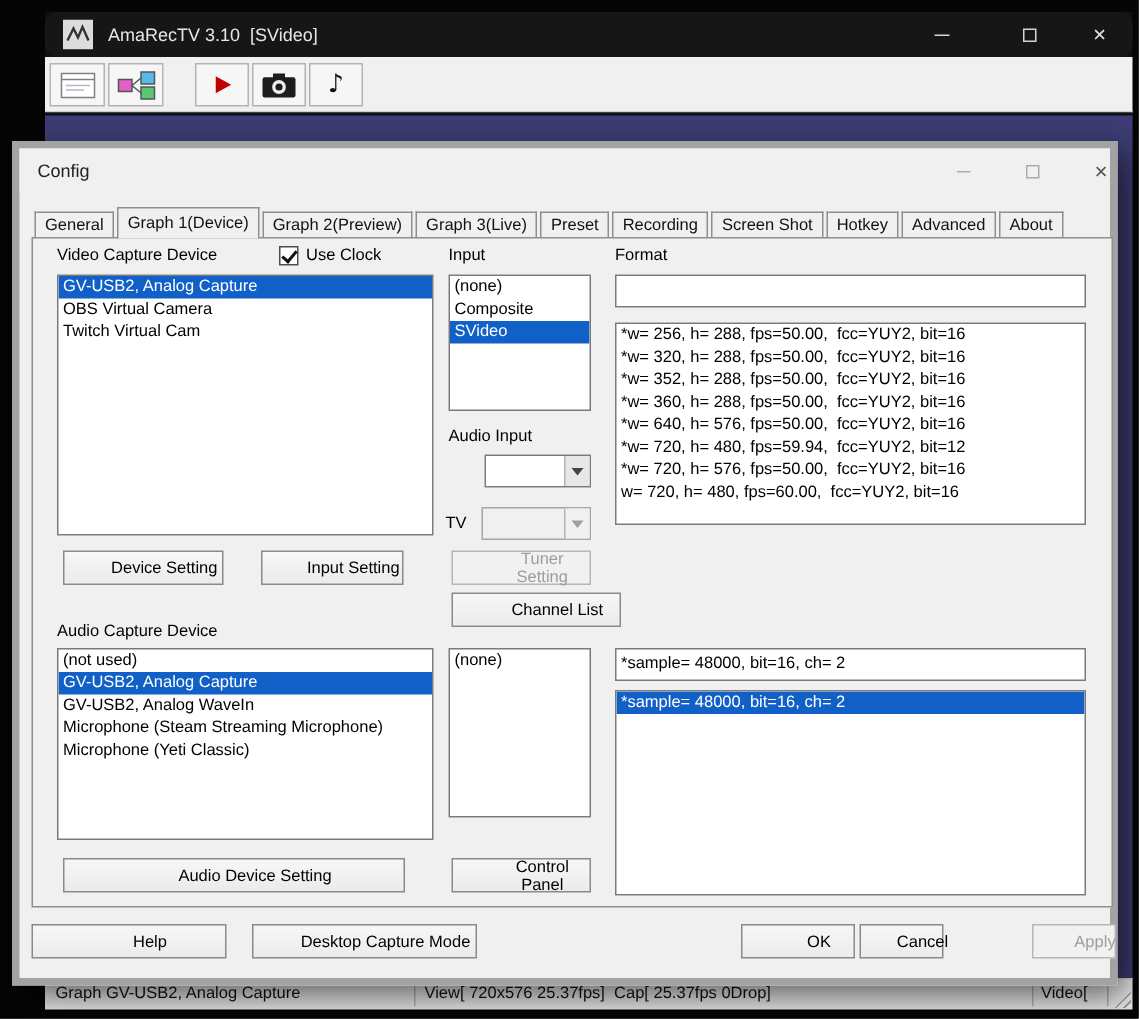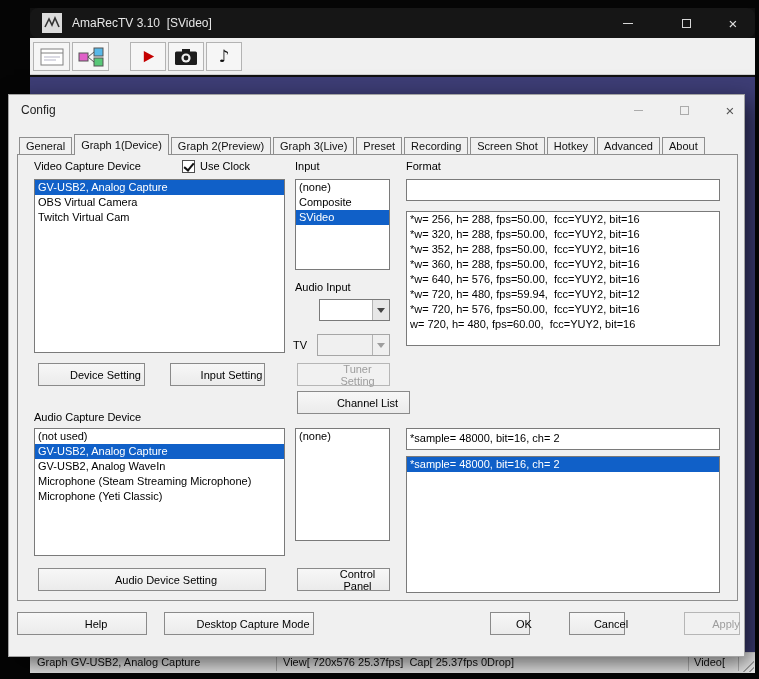--- a/index.html
+++ b/index.html
@@ -26,21 +26,21 @@
 
   .statusbar { position:absolute; left:0; bottom:0; width:100%; height:21px; background:#f0f0f0; border-top:1px solid #d9d9d9; font-size:11px; color:#111; }
   .sbtext { position:absolute; top:3px; white-space:pre; }
   .sbdiv { position:absolute; top:2px; width:1px; height:16px; background:#b9b9b9; }
   .grip { position:absolute; right:1px; bottom:1px; width:14px; height:14px;
           background:repeating-linear-gradient(135deg,#a8a8a8 0 1px,transparent 1px 4px);
           clip-path:polygon(100% 0,100% 100%,0 100%); }
 
   
   .dialog { position:absolute; left:8px; top:94px; width:737px; height:563px; background:#f0f0f0;
-            border:1px solid #a3a3a3; box-shadow:6px 8px 22px rgba(0,0,0,.6); z-index:10; }
+            border:5px solid #a3a3a3; box-shadow:6px 8px 22px rgba(0,0,0,.6); z-index:10; }
   .dlg-titlebar { position:absolute; left:0; top:0; width:100%; height:30px; background:#f0f0f0; }
   .dlg-title { position:absolute; left:12px; top:8px; font-size:12px; color:#222; }
   .dlg-capbtn { position:absolute; top:0; width:30px; height:30px; display:flex; align-items:center; justify-content:center; }
   .dlg-min-bar { width:9px; height:1px; background:#ababab; }
   .dlg-max-box { width:9px; height:9px; border:1px solid #ababab; }
   .dlg-x { color:#555; font-size:15px; }
 
   .tabs { position:absolute; left:10px; top:38px; height:22px; display:flex; align-items:flex-end; z-index:3; }
   .tab { background:#f0f0f0; border:1px solid #8e8e8e; border-bottom:none; font-size:11px; color:#111;
          padding:2px 6px 2px 6px; height:17px; margin-right:2px; margin-bottom:1px; white-space:nowrap; }
@@ -243,18 +243,18 @@
       <button class="btn" style="left:279px;top:413px;width:93px;height:23px;">Control Panel</button>
 
       <div class="fld" style="left:388px;top:273px;width:314px;height:22px;">*sample= 48000, bit=16, ch= 2</div>
       <div class="lb" style="left:388px;top:301px;width:314px;height:137px;">
         <div class="row sel">*sample= 48000, bit=16, ch= 2</div>
       </div>
     </div>
 
     <button class="btn" style="left:8px;top:517px;width:130px;height:23px;">Help</button>
     <button class="btn" style="left:155px;top:517px;width:150px;height:23px;">Desktop Capture Mode</button>
-    <button class="btn" style="left:481px;top:517px;width:40px;height:23px;">OK</button>
+    <button class="btn" style="left:481px;top:517px;width:76px;height:23px;">OK</button>
     <button class="btn" style="left:560px;top:517px;width:56px;height:23px;">Cancel</button>
     <button class="btn disabled" style="left:675px;top:517px;width:56px;height:23px;">Apply</button>
   </div>
 
 </div>
 
 </body></html>

